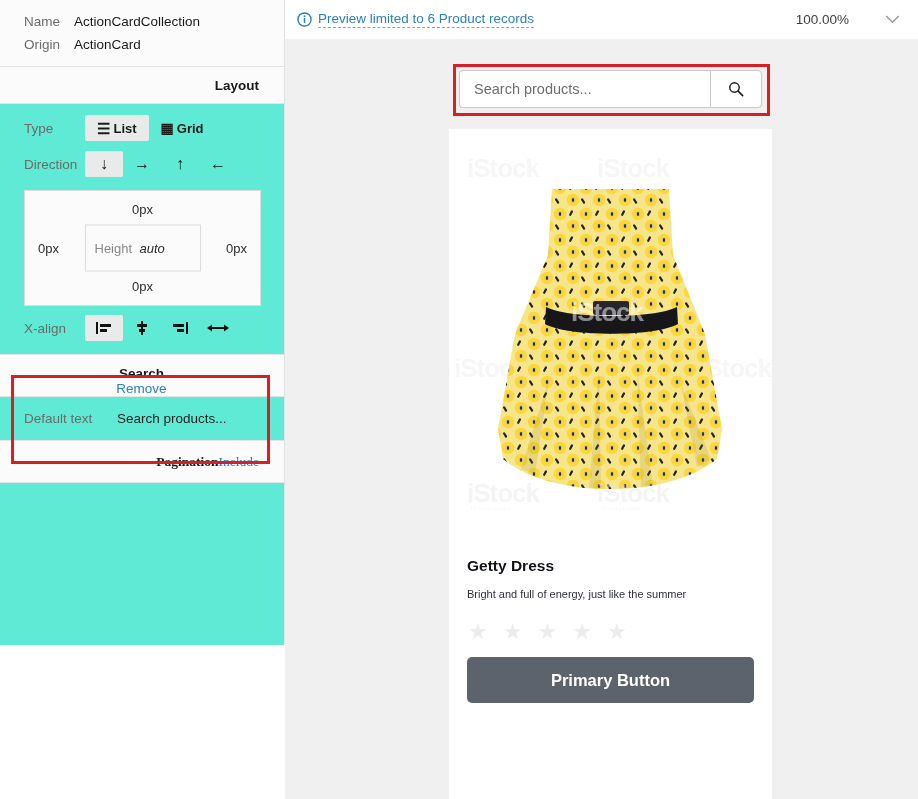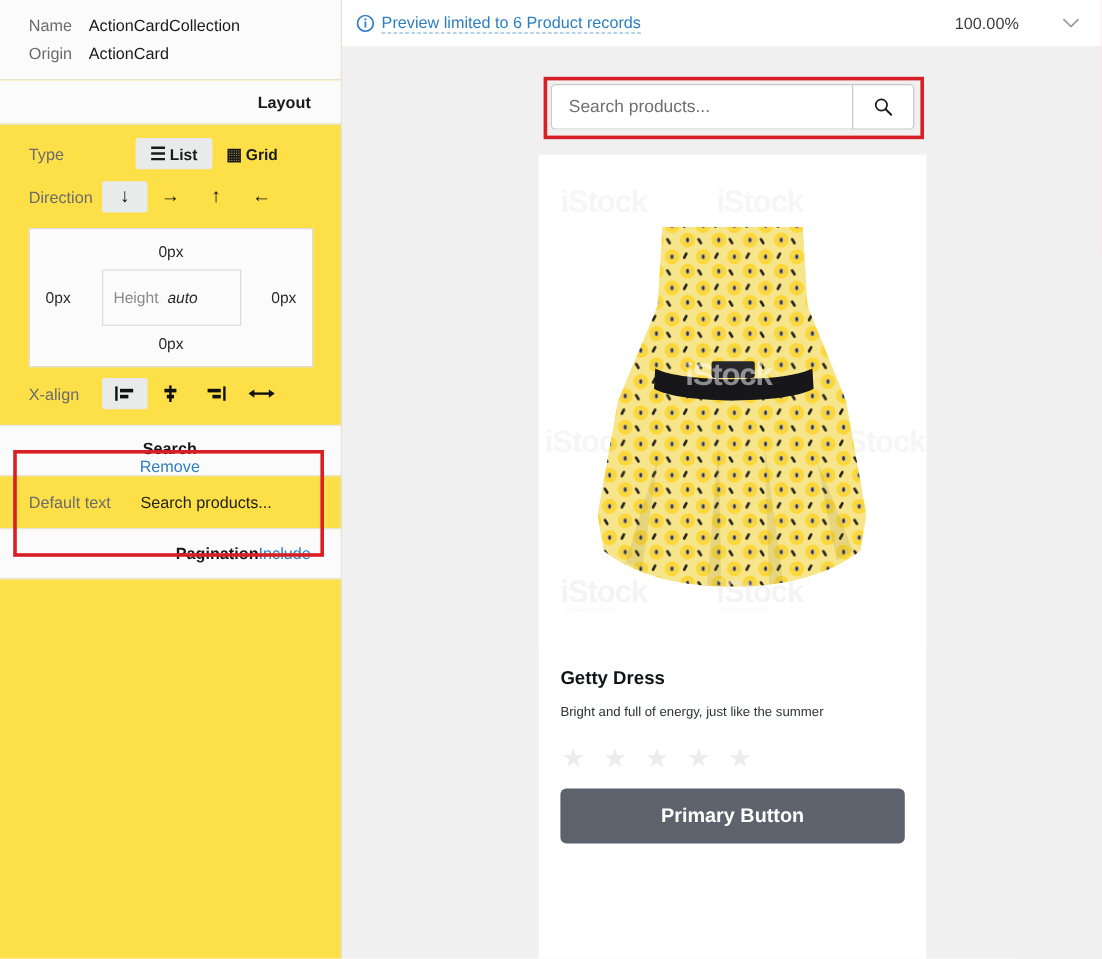--- a/index.html
+++ b/index.html
@@ -7,22 +7,22 @@
     width: 918px; height: 799px;
     font-family: "Liberation Sans", sans-serif;
     background: #ffffff;
     overflow: hidden;
   }
   #app { position: relative; width: 918px; height: 799px; display: flex; }
 
   
   .inspector {
     position: relative;
-    width: 285px; height: 799px;
-    background: #fde047;
+    width: 285px; height: 645px;
+    background: #5eead4;
     border-right: 1px solid #e2e2e2;
     flex: 0 0 285px;
   }
   .meta-block { padding: 10px 0 10px 0; background:#fbfbfb; }
   .meta-row { display: flex; align-items: center; height: 23px; padding-left: 24px; }
   .meta-label { width: 50px; color: #6b6b6b; font-size: 13.5px; }
   .meta-value { color: #1a1a1a; font-size: 13.5px; }
 
   .sep { height: 1px; background: #e4e4e4; width: 100%; }
 
@@ -162,21 +162,21 @@
     </div>
 
     <div class="sep"></div>
 
     <div class="section-head">
       <span class="title">Layout</span>
     </div>
 
     <div class="sep"></div>
 
-    <div class="prop-row" style="margin-top:6px;gap:28px;">
+    <div class="prop-row" style="margin-top:6px;">
       <span class="prop-label">Type</span>
       <div class="prop-body">
         <button class="seg selected">
           <span style="font-size:15px;line-height:1;">☰</span>
           <span>List</span>
         </button>
         <button class="seg">
           <span style="font-size:14px;line-height:1;">▦</span>
           <span>Grid</span>
         </button>
@@ -247,21 +247,21 @@
 
     <div class="sep"></div>
 
     <div class="prop-row" style="min-height:43px;">
       <span class="prop-label" style="width:93px;flex:0 0 93px;">Default text</span>
       <span style="font-size:13.5px;color:#1f1f1f;">Search products...</span>
     </div>
 
     <div class="sep"></div>
 
-    <div class="section-head" style="height:41px;">
+    <div class="section-head" style="height:41px;font-family:Liberation Serif, serif;">
       <span class="title">Pagination</span>
       <span class="link">Include</span>
     </div>
 
     <div class="sep"></div>
 
     <div class="annot" style="left:11px; top:375px; width:259px; height:89px;"></div>
   </div>
 
   <div class="preview">

